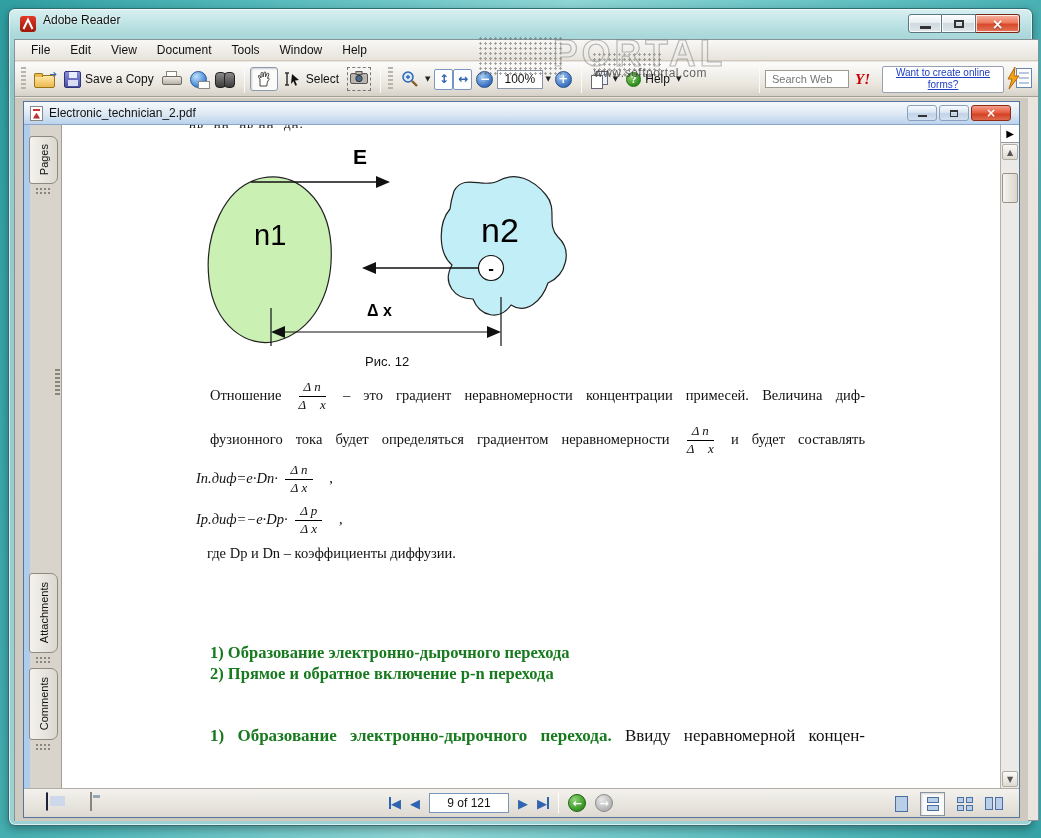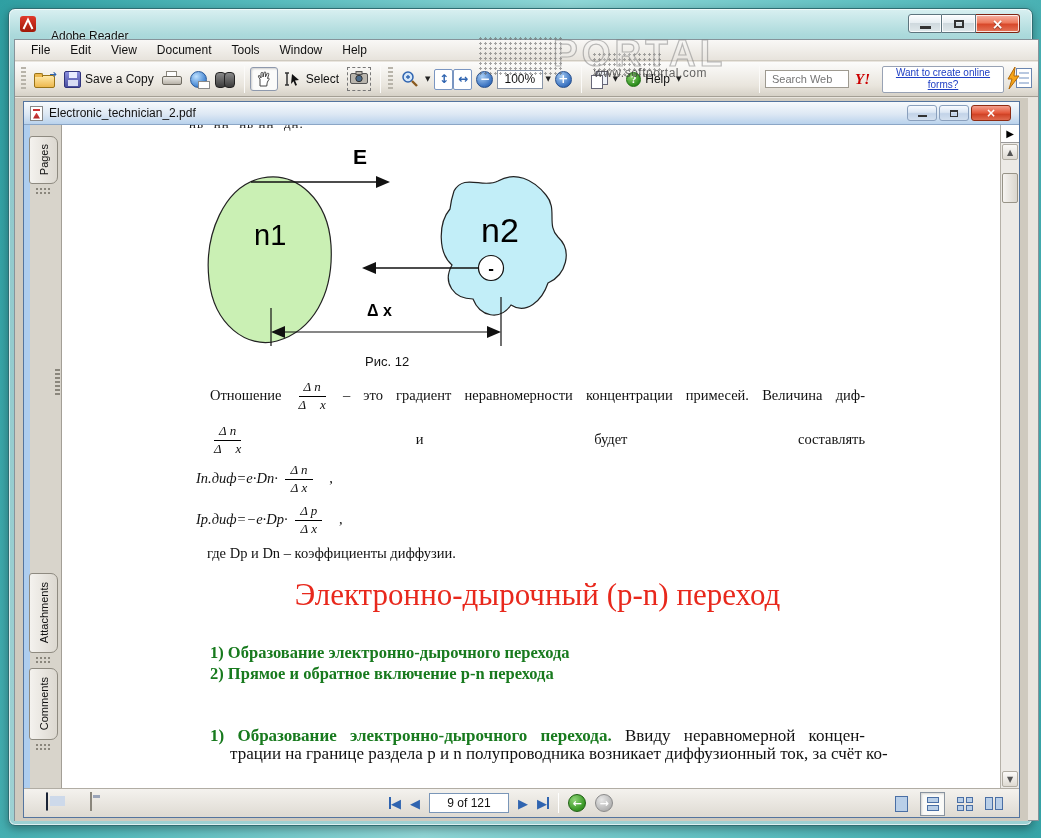--- a/index.html
+++ b/index.html
@@ -12,22 +12,22 @@
 
   
   #win { position:absolute; left:8px; top:8px; width:1025px; height:818px;
     border-radius:7px; border:1px solid #2e6d72;
     background: linear-gradient(180deg,#d9f0f1,#abd9db 26px,#8fc8cb 70px,#9dd1d3);
     box-shadow: inset 0 0 0 1px rgba(255,255,255,.65), 0 3px 10px rgba(0,0,0,.35); }
   #titlebar { position:absolute; left:0; top:0; width:100%; height:30px; }
   #app-icon { position:absolute; left:11px; top:7px; width:16px; height:16px; border-radius:3px;
     background:linear-gradient(#e03a2a,#a01808); }
   #app-icon svg { position:absolute; left:0; top:0; }
-  #win-title { position:absolute; left:34px; top:20px; font-size:12px; color:#111;
-    text-shadow:0 0 3px rgba(255,255,255,.9);margin-left:8px; }
+  #win-title { position:absolute; left:34px; top:4px; font-size:12px; color:#111;
+    text-shadow:0 0 3px rgba(255,255,255,.9); }
   .winbtns { position:absolute; right:12px; top:5px; display:flex; }
   .aerobtn { width:34px; height:19px; border:1px solid #5e747e; border-left-width:0;
     background:linear-gradient(#fdfeff,#e7eef2 45%,#cfd9de 50%,#e0e8eb);
     box-shadow: inset 0 0 0 1px rgba(255,255,255,.8);
     display:flex; align-items:center; justify-content:center; }
   .aerobtn:first-child { border-left-width:1px; border-radius:3px 0 0 3px; }
   .aerobtn.close { width:44px; border-radius:0 3px 3px 0; border-color:#7e2413;
     background:linear-gradient(#f6b3a4,#ee7a5d 45%,#d8492b 55%,#e5765a); }
   .glyph-min { width:11px; height:3px; background:#333; margin-top:7px; }
   .glyph-max { width:10px; height:8px; border:2px solid #333; }
@@ -420,46 +420,45 @@
             <div class="figlabel" id="lbl-n2">n2</div>
             <div class="figlabel" id="lbl-dx">Δ x</div>
             <div id="fig-caption">Рис. 12</div>
 
             <div class="pline" style="top:255px;">
               <span>Отношение</span>
               <span class="frac"><span class="fn">Δ n</span><span class="fd">Δ x</span></span>
               <span>– это градиент неравномерности концентрации примесей. Величина диф-</span>
             </div>
             <div class="pline" style="top:299px;">
+              <span>фузионного тока будет определяться градиентом неравномерности</span>
               <span class="frac"><span class="fn">Δ n</span><span class="fd">Δ x</span></span>
               <span>и будет составлять</span>
             </div>
 
             <div class="formula" style="top:338px;">
               <span>In.диф=e·Dn·</span>
               <span class="frac"><span class="fn">Δ n</span><span class="fd">Δ x</span></span>
               <span class="comma">,</span>
             </div>
             <div class="formula" style="top:379px;">
               <span>Ip.диф=−e·Dp·</span>
               <span class="frac"><span class="fn">Δ p</span><span class="fd">Δ x</span></span>
               <span class="comma">,</span>
             </div>
             <div id="where-line">где Dp и Dn – коэффициенты диффузии.</div>
 
-            <div id="red-title">Электронно-дырочный (p-n) переход</div>
 
             <div class="greenline" style="top:518px;">1) Образование электронно-дырочного перехода</div>
             <div class="greenline" style="top:539px;text-align:center;">2) Прямое и обратное включение p-n перехода</div>
 
             <div class="bodyline" style="top:601px;">
               <span class="lead">1) Образование электронно-дырочного перехода.</span>
               <span>Ввиду неравномерной концен-</span>
             </div>
-            <div class="bodyline indent" style="top:619px;">трации на границе раздела p и n полупроводника возникает диффузионный ток, за счёт ко-</div>
           </div>
 
           <div id="scrollcol">
             <div id="article-btn">▶</div>
             <div class="scrbtn" style="top:19px;">▲</div>
             <div id="scroll-thumb"></div>
             <div class="scrbtn" style="bottom:1px; top:auto;">▼</div>
           </div>
         </div>
 

